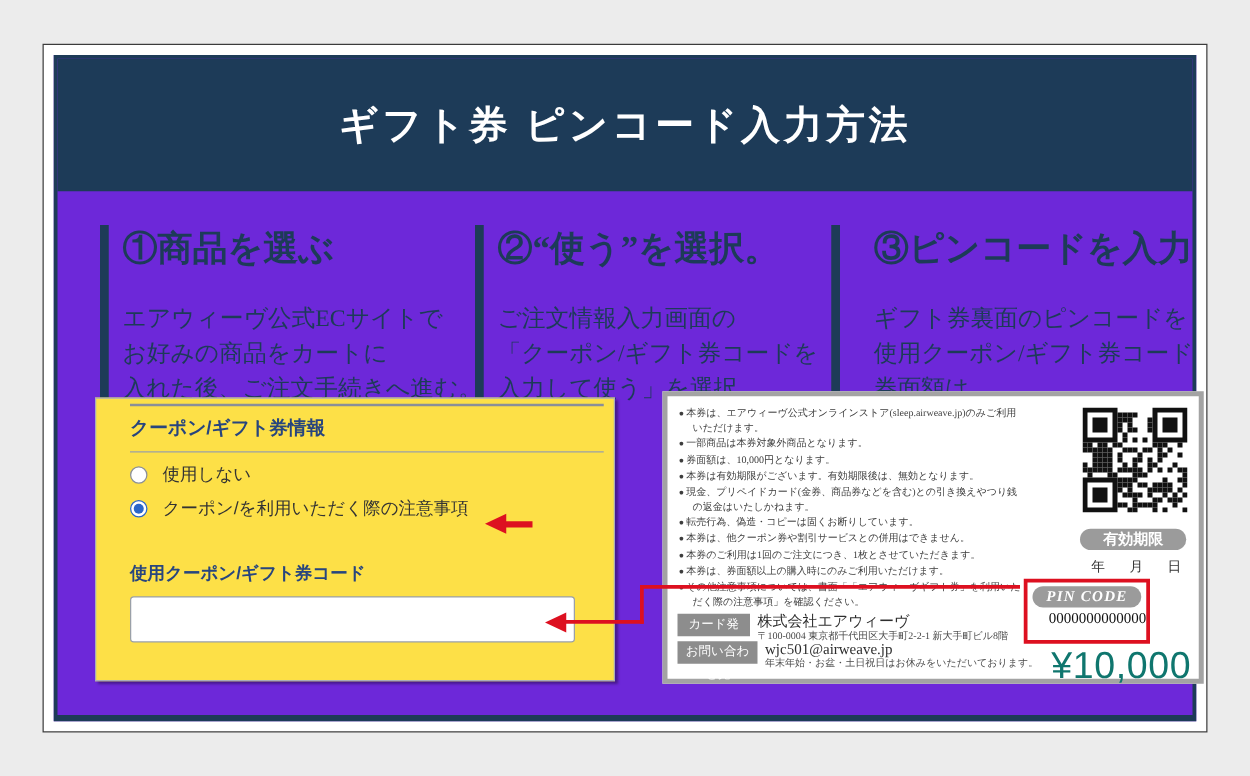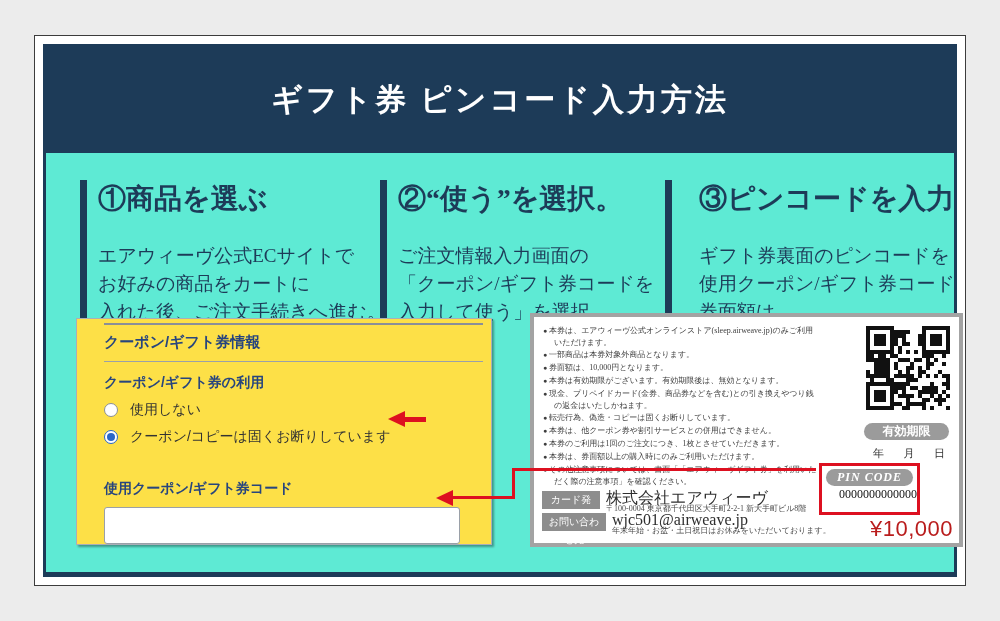--- a/index.html
+++ b/index.html
@@ -3,21 +3,21 @@
 <meta charset="utf-8">
 <style>
   * { margin:0; padding:0; box-sizing:border-box; }
   html,body { width:1000px; height:621px; }
   body { background:#ececec; font-family:"Liberation Serif", serif; position:relative; overflow:hidden; }
 
   
   .card { position:absolute; left:34px; top:35px; width:932px; height:551px;
           background:#ffffff; border:1px solid #3c3c3c; }
   .frame { position:absolute; left:8px; top:8px; width:914px; height:533px;
-           border:3px solid #1d3b58; border-bottom-width:5px; background:#5eead4; }
+           border:3px solid #1d3b58; border-bottom-width:5px; background:#6d28d9; }
 
   
   .title-band { position:absolute; left:0; top:0; width:100%; height:106px;
                 background:#1d3b58; display:flex; align-items:center; justify-content:center; }
   .title-band h1 { color:#ffffff; font-size:31px; font-weight:bold; letter-spacing:3px;
                    font-family:"Liberation Serif", serif; }
 
   
   .step { position:absolute; top:180px; border-left:7px solid #1d3b58; padding-left:11px;
           color:#1d3b58; }
@@ -61,31 +61,31 @@
   .expiry-pill { position:absolute; right:10px; top:106px; width:85px; height:17px;
                  font-size:12px; line-height:17px; }
   .ymd { position:absolute; right:14px; top:129px; width:72px; display:flex;
          justify-content:space-between; font-size:11px; color:#333333; }
   .pin-frame { position:absolute; left:285px; top:146px; width:101px; height:52px;
                border:3px solid #dd1020; background:#ffffff; }
   .pin-pill { position:absolute; left:4px; top:3px; width:87px; height:17px;
               font-size:12px; line-height:17px; letter-spacing:1px;font-style:italic; }
   .pin-value { position:absolute; left:0; top:21px; width:95px; text-align:right;
                font-size:12px; color:#111111; letter-spacing:0; white-space:nowrap; }
-  .amount { position:absolute; right:6px; top:199px; color:#b91c1c; font-size:22px;
+  .amount { position:absolute; right:6px; top:199px; color:#0f766e; font-size:30px;
             font-family:"Liberation Sans", sans-serif; letter-spacing:0.5px; }
   .issuer-row { position:absolute; left:8px; display:flex; }
   .issuer-row.r1 { top:174px; }
   .issuer-row.r2 { top:196px; }
   .issuer-label { background:#8d8d8d; color:#ffffff; font-size:10px; height:18px;
                   line-height:18px; padding:0 5px; text-align:center; flex:0 0 auto; }
   .issuer-label.w1 { width:58px; }
   .issuer-label.w2 { width:64px; }
   .issuer-text { margin-left:6px; }
-  .issuer-main { font-size:16px; color:#2e2e2e; line-height:13px; white-space:nowrap; }
+  .issuer-main { font-size:12px; color:#2e2e2e; line-height:13px; white-space:nowrap; }
   .issuer-sub { font-size:8px; color:#4a4a4a; line-height:10px; white-space:nowrap; }
 
   
   .red { background:#dd1020; position:absolute; }
   .seg-top { left:512px; top:468px; width:304px; height:3px; }
   .seg-vert { left:512px; top:468px; width:3px; height:31px; }
   .seg-bot { left:452px; top:496px; width:63px; height:3px; }
   .arrowhead { position:absolute; width:0; height:0;
                border-top:8px solid transparent; border-bottom:8px solid transparent;
                border-right:17px solid #dd1020; background:none; }
@@ -119,28 +119,27 @@
 <div class="step step-3">
   <div class="step-heading">③ピンコードを入力</div>
   <div class="step-line">ギフト券裏面のピンコードを</div>
   <div class="step-line">使用クーポン/ギフト券コード</div>
   <div class="step-line">券面額は。</div>
 </div>
 
 <div class="form-panel">
   <div class="form-inner">
     <div class="section-title">クーポン/ギフト券情報</div>
-    <div class="usage-label">クーポン/ギフト券の利用</div>
     <div class="radio-row">
       <span class="radio"></span>
       <span>使用しない</span>
     </div>
     <div class="radio-row">
       <span class="radio selected"></span>
-      <span>クーポン/コピーは固くお断りしています</span>
+      <span>クーポン/を利用いただく際の注意事項</span>
     </div>
     <div class="code-label">使用クーポン/ギフト券コード</div>
     <input class="code-input" type="text" value="" style="">
   </div>
 </div>
 
 <div class="gift-card">
   <ul class="terms">
     <li>本券は、エアウィーヴ公式オンラインストア(sleep.airweave.jp)のみご利用いただけます。</li>
     <li>一部商品は本券対象外商品となります。</li>

